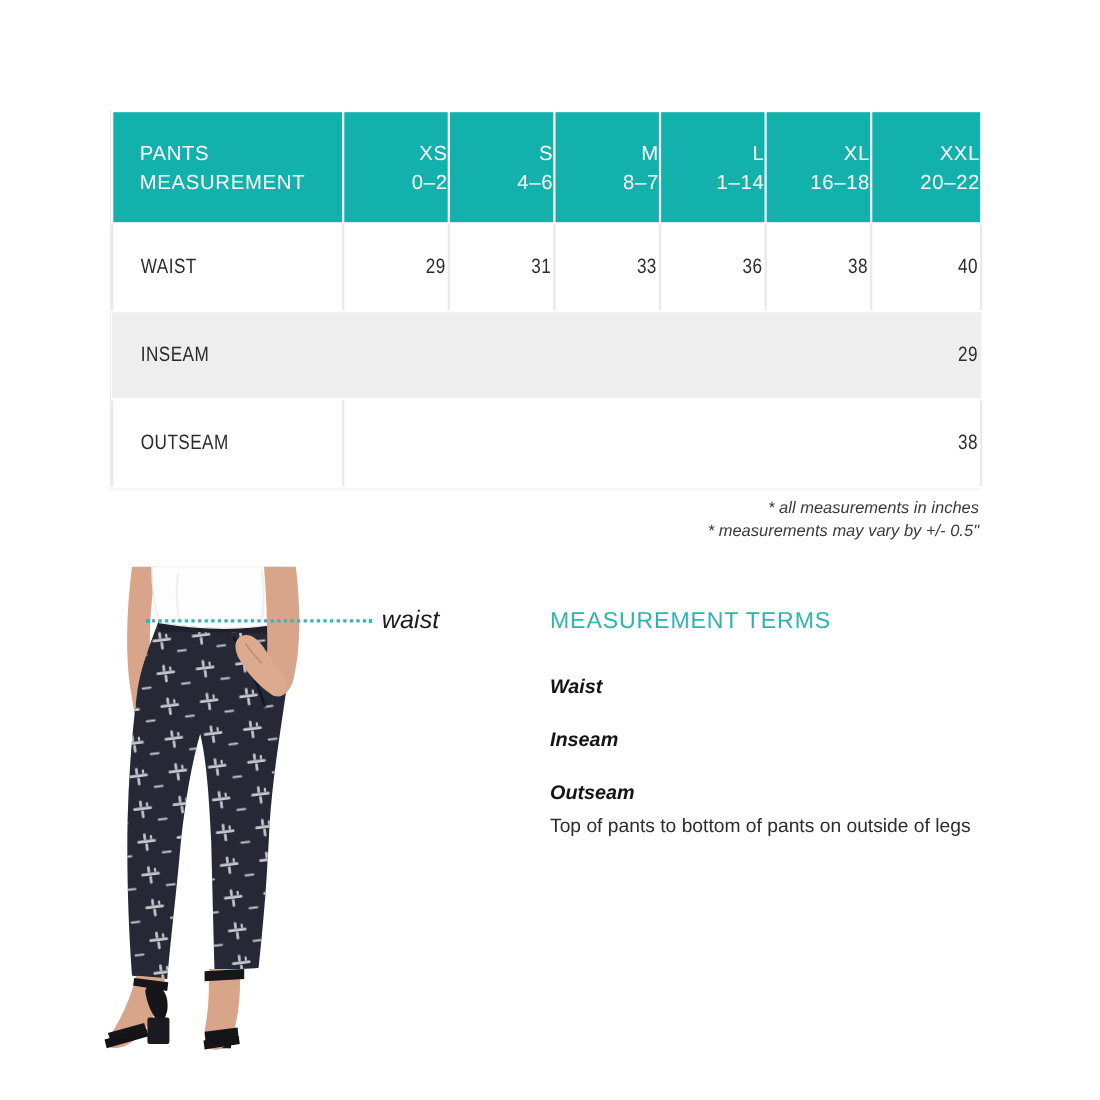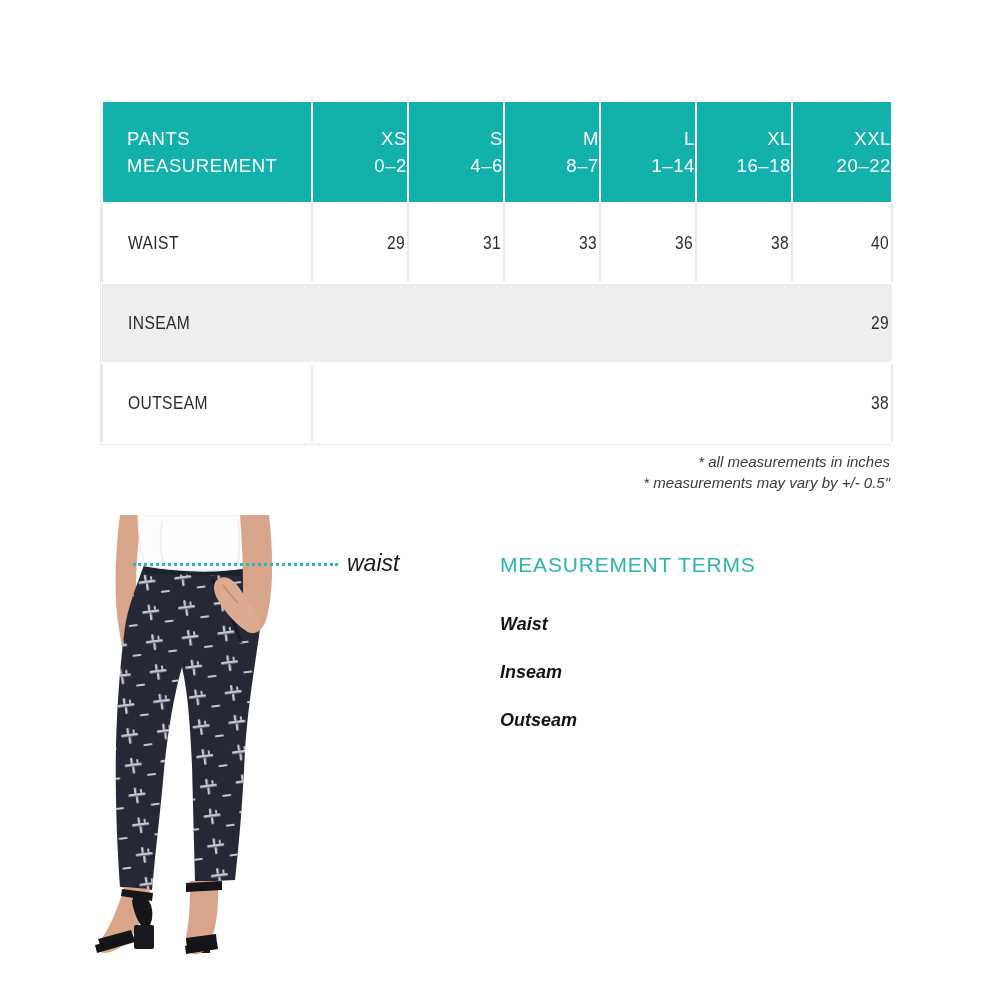--- a/index.html
+++ b/index.html
@@ -205,16 +205,17 @@
     <div class="term-item">
       <div class="term-name">Waist</div>
     </div>
 
     <div class="term-item">
       <div class="term-name">Inseam</div>
     </div>
 
     <div class="term-item">
       <div class="term-name">Outseam</div>
+      <div class="term-def">Top of pants to bottom of pants on outside of legs</div>
     </div>
   </div>
 
 </div>
 
 </body></html>

